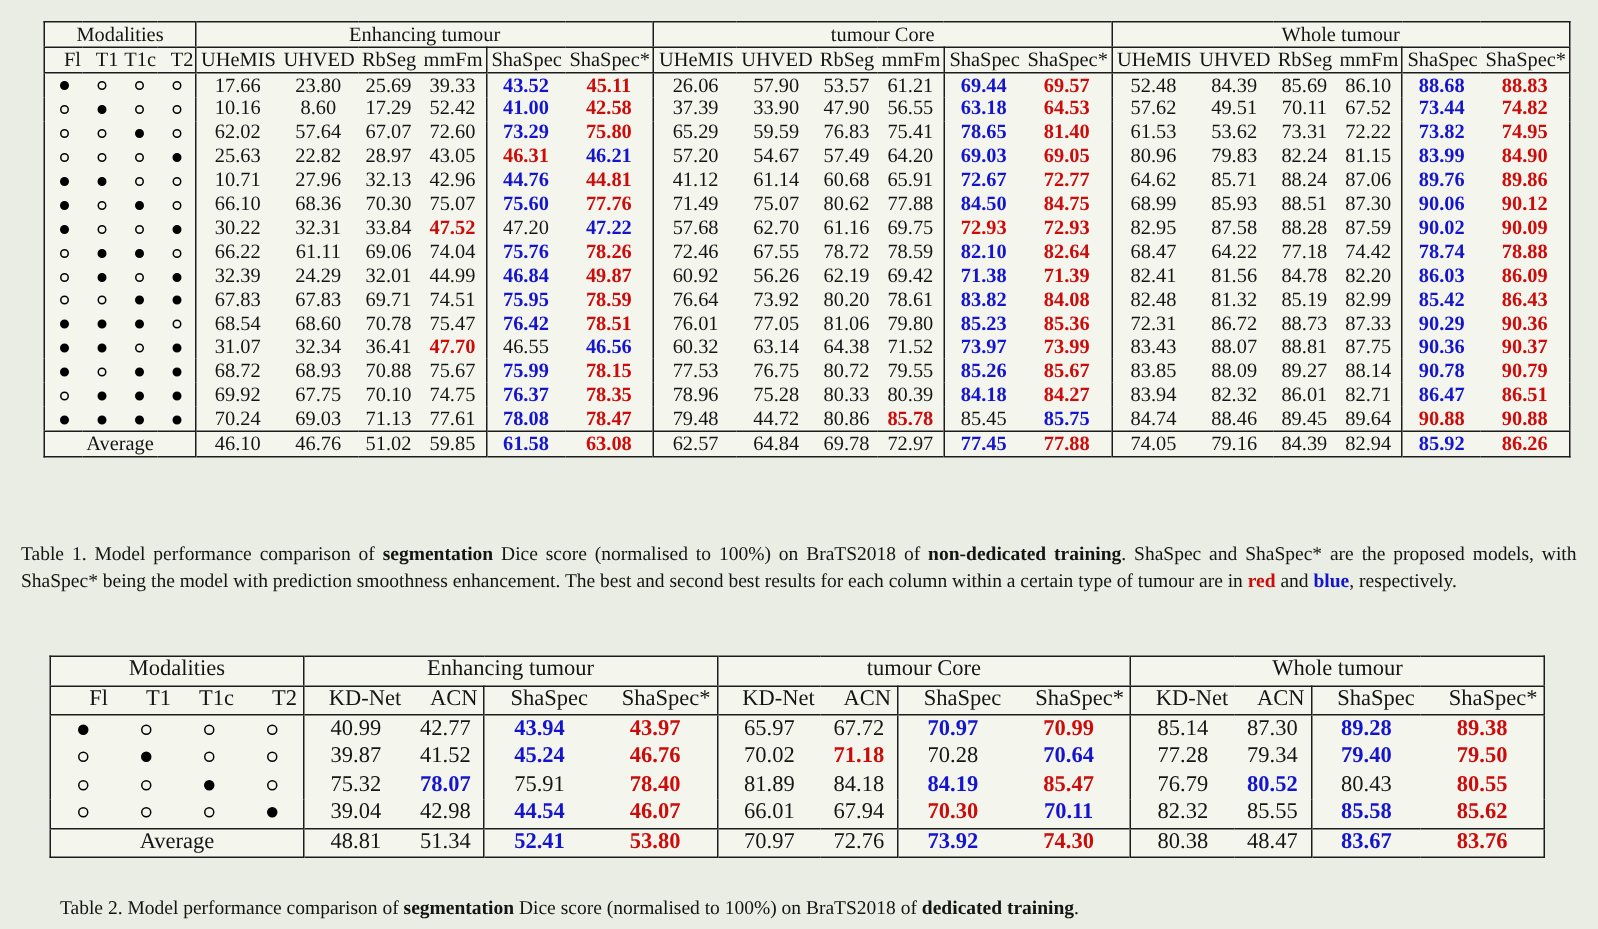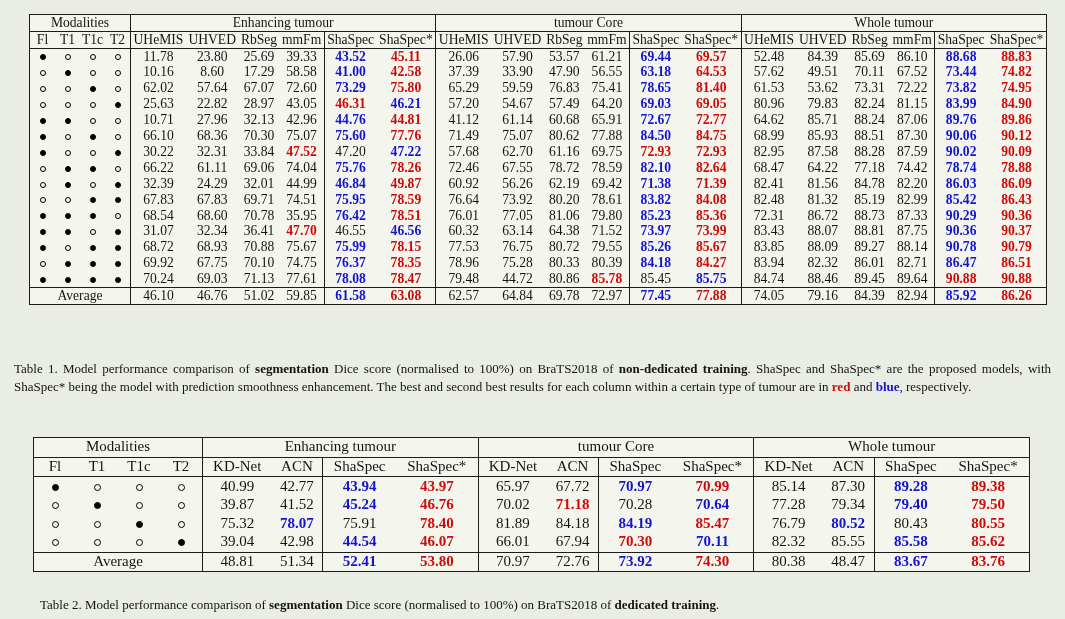--- a/index.html
+++ b/index.html
@@ -17,21 +17,21 @@
   
   #table1{position:absolute;left:29px;top:14px;width:1018px;}
   #table1 th,#table1 td{font-size:13.6px;height:15.9px;line-height:1.05;padding:0 2px;}
   #table1 .mod-cell,#table1 .mod-col{width:23px;padding:0 1px;}
   
   #table2{position:absolute;left:33px;top:437px;width:997px;}
   #table2 th,#table2 td{font-size:15px;height:18.6px;line-height:1.05;padding:0 4px;}
   #table2 .mod-cell,#table2 .mod-col{width:34px;}
 
   thead tr:first-child th{border-bottom:1px solid var(--line);}
-  thead tr:nth-child(2) th{border-bottom:1px solid var(--line);}
+  thead tr:nth-child(2) th{border-bottom:1px solid var(--line);text-align:right;}
   .group-start{border-left:1px solid var(--line);}
   .sha-start{border-left:1px solid var(--line);}
   tr.avg td{border-top:1px solid var(--line);}
 
   .best{color:var(--red);font-weight:bold;}
   .second{color:var(--blue);font-weight:bold;}
 
   .dot{display:inline-block;width:6px;height:6px;border-radius:50%;
        border:1px solid #000;box-sizing:border-box;vertical-align:middle;}
   .dot.filled{background:#000;}
@@ -80,21 +80,21 @@
           <th class="sha-start">ShaSpec</th>
           <th>ShaSpec*</th>
         </tr>
       </thead>
     <tbody>
         <tr>
           <td class="mod-cell"><span class="dot filled"></span></td>
           <td class="mod-cell"><span class="dot"></span></td>
           <td class="mod-cell"><span class="dot"></span></td>
           <td class="mod-cell"><span class="dot"></span></td>
-          <td class="group-start">11.78</td>
+          <td class="group-start">17.66</td>
           <td>23.80</td>
           <td>25.69</td>
           <td>39.33</td>
           <td class="sha-start second">43.52</td>
           <td class="best">45.11</td>
           <td class="group-start">26.06</td>
           <td>57.90</td>
           <td>53.57</td>
           <td>61.21</td>
           <td class="sha-start second">69.44</td>
@@ -107,21 +107,21 @@
           <td class="best">88.83</td>
         </tr>
         <tr>
           <td class="mod-cell"><span class="dot"></span></td>
           <td class="mod-cell"><span class="dot filled"></span></td>
           <td class="mod-cell"><span class="dot"></span></td>
           <td class="mod-cell"><span class="dot"></span></td>
           <td class="group-start">10.16</td>
           <td>8.60</td>
           <td>17.29</td>
-          <td>58.58</td>
+          <td>52.42</td>
           <td class="sha-start second">41.00</td>
           <td class="best">42.58</td>
           <td class="group-start">37.39</td>
           <td>33.90</td>
           <td>47.90</td>
           <td>56.55</td>
           <td class="sha-start second">63.18</td>
           <td class="best">64.53</td>
           <td class="group-start">57.62</td>
           <td>49.51</td>
@@ -323,21 +323,21 @@
           <td class="best">86.43</td>
         </tr>
         <tr>
           <td class="mod-cell"><span class="dot filled"></span></td>
           <td class="mod-cell"><span class="dot filled"></span></td>
           <td class="mod-cell"><span class="dot filled"></span></td>
           <td class="mod-cell"><span class="dot"></span></td>
           <td class="group-start">68.54</td>
           <td>68.60</td>
           <td>70.78</td>
-          <td>35.95</td>
+          <td>75.47</td>
           <td class="sha-start second">76.42</td>
           <td class="best">78.51</td>
           <td class="group-start">76.01</td>
           <td>77.05</td>
           <td>81.06</td>
           <td>79.80</td>
           <td class="sha-start second">85.23</td>
           <td class="best">85.36</td>
           <td class="group-start">72.31</td>
           <td>86.72</td>

